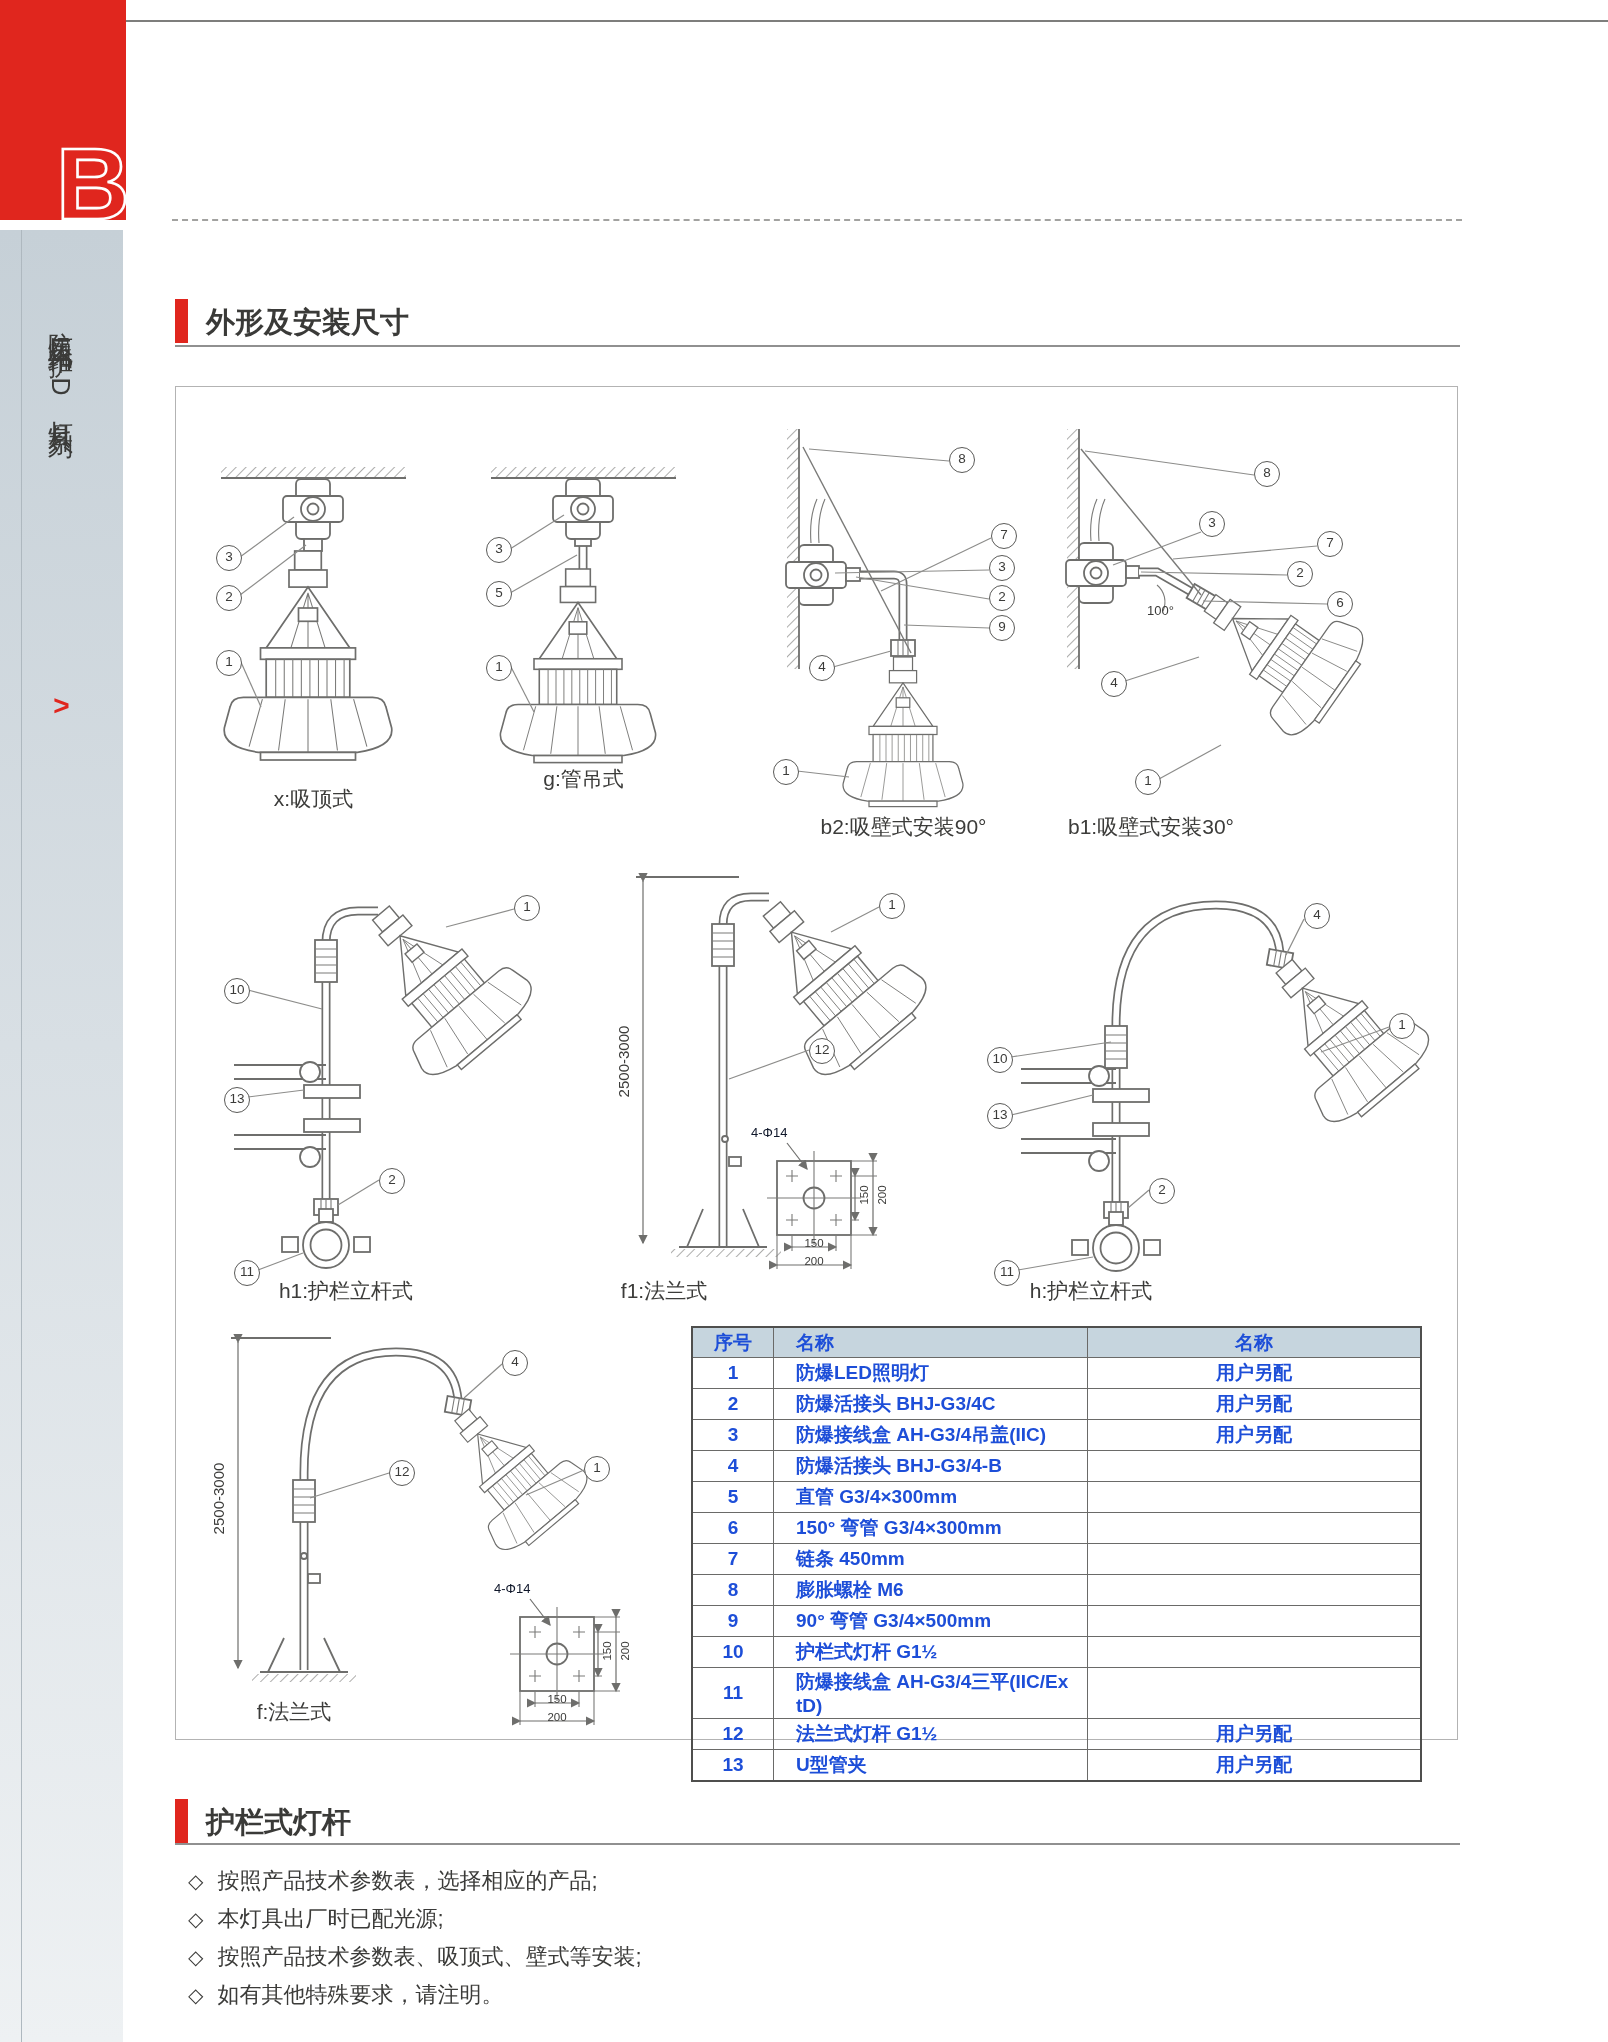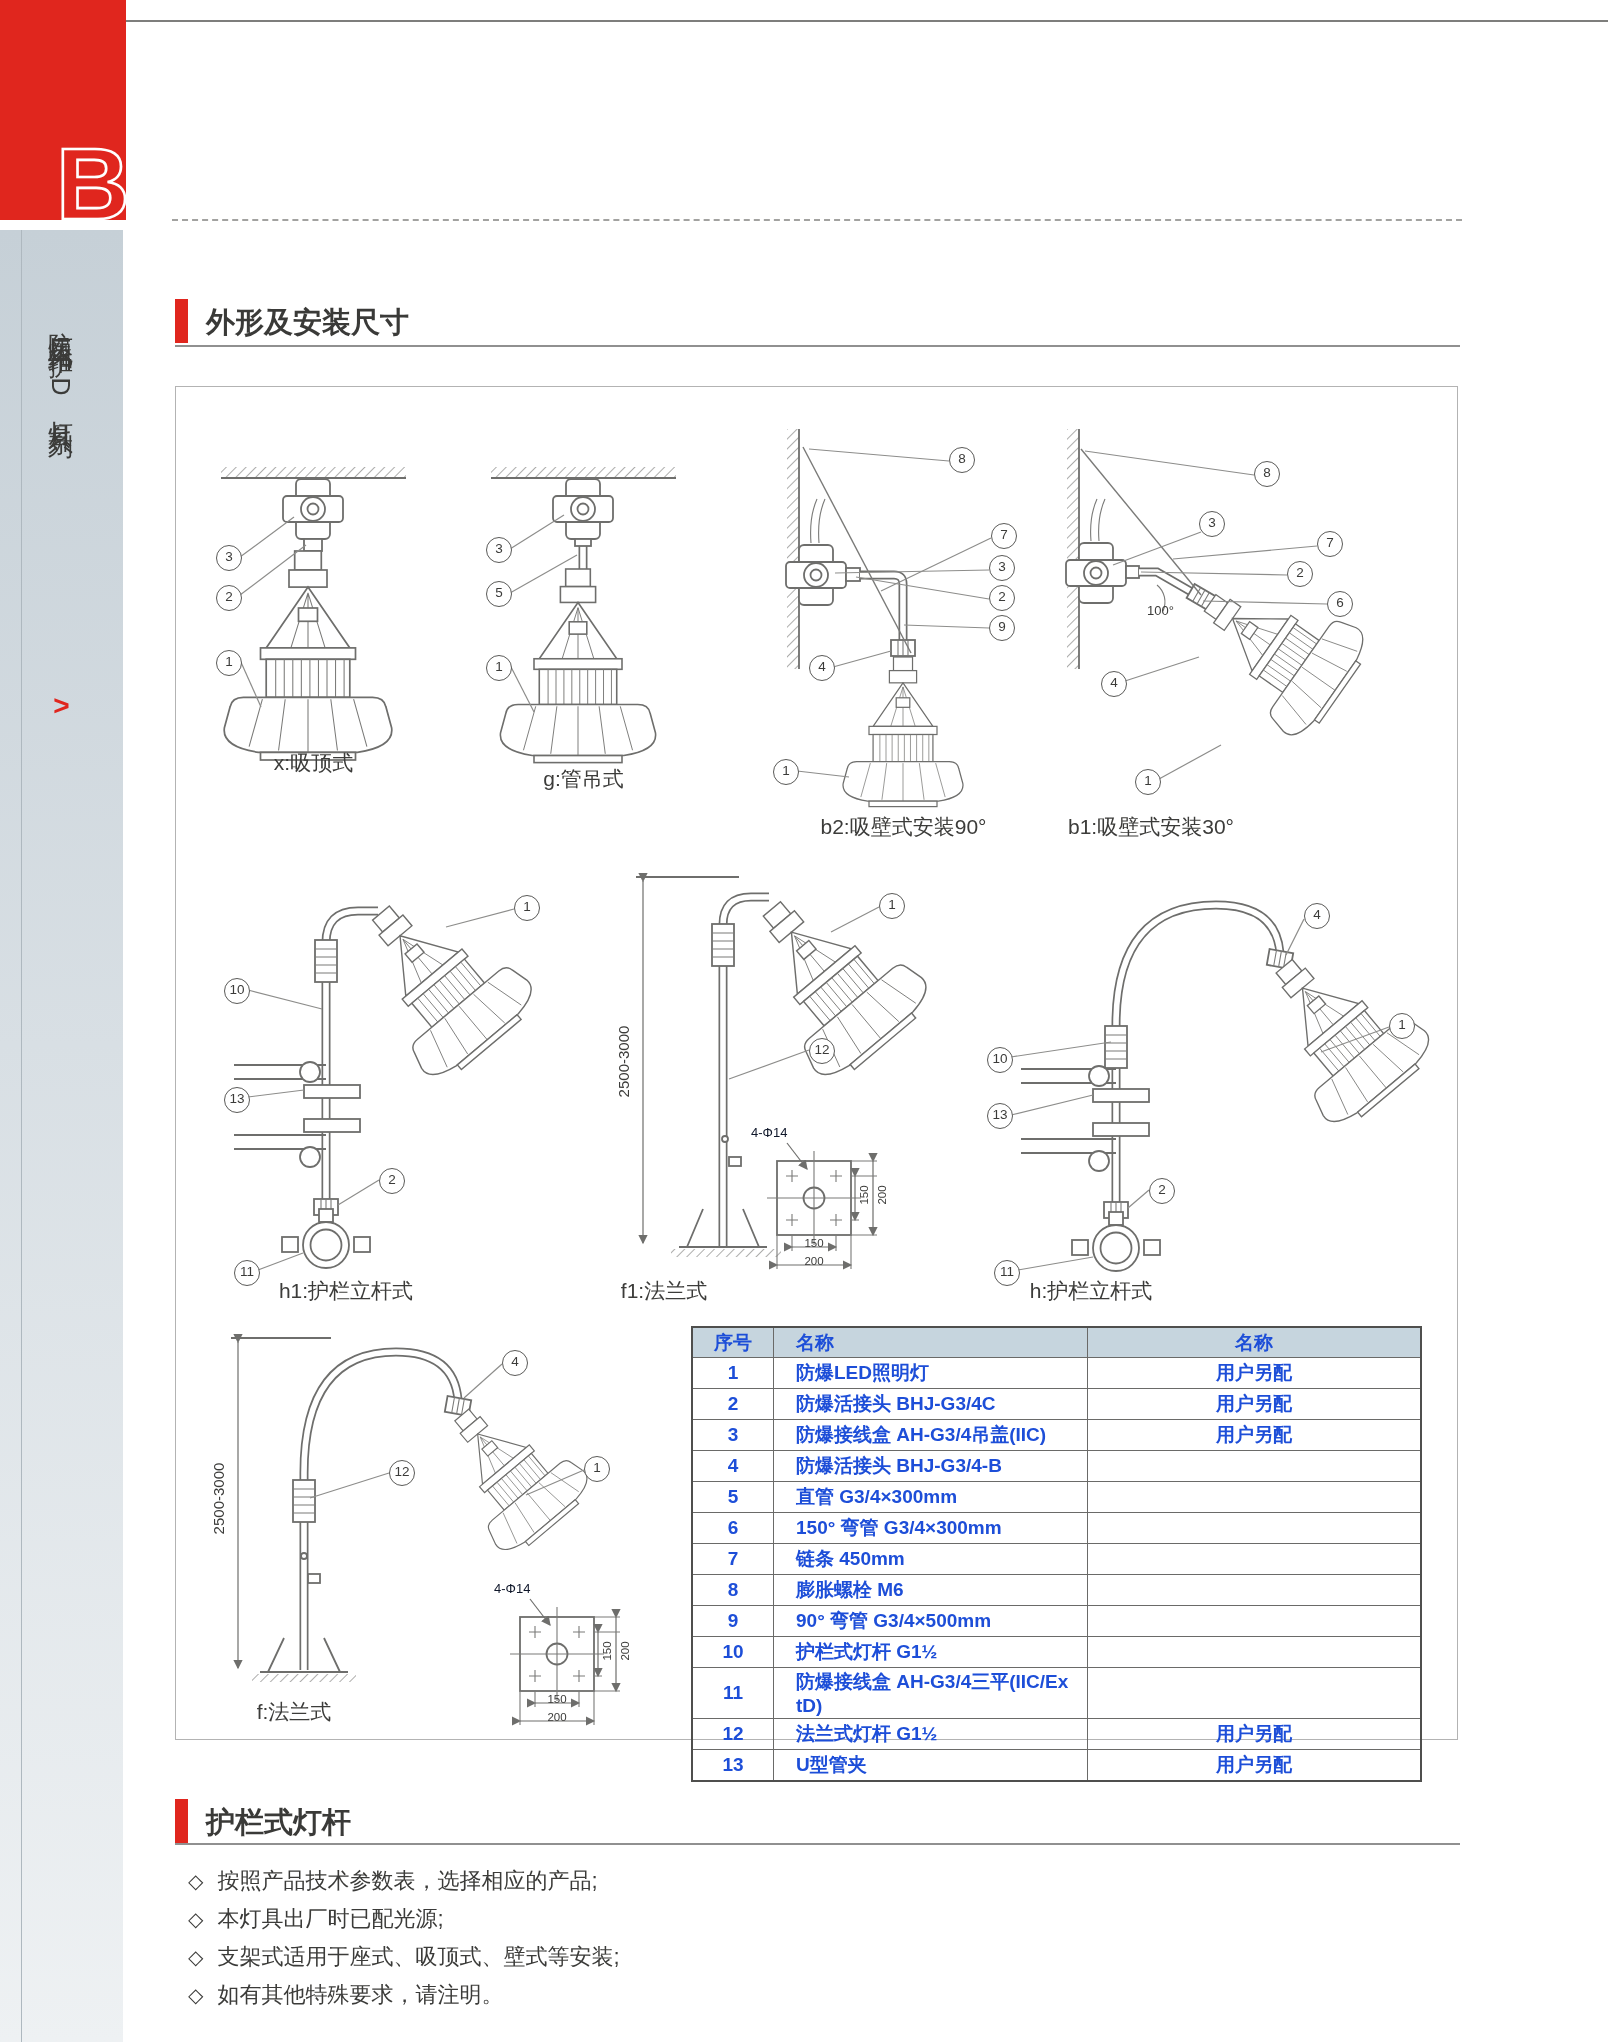--- a/index.html
+++ b/index.html
@@ -154,21 +154,21 @@
         <use href="#jbox" transform="translate(107,52)"></use>
         <rect class="s" x="98" y="82" width="18" height="12"></rect>
         <use href="#lamp" transform="translate(7,94) scale(0.95)"></use>
         <line class="ld" x1="34" y1="100" x2="88" y2="60"></line>
         <line class="ld" x1="34" y1="138" x2="100" y2="88"></line>
         <line class="ld" x1="34" y1="203" x2="55" y2="250"></line>
       </svg>
       <div class="co" style="left:10px; top:88px;">3</div>
       <div class="co" style="left:10px; top:128px;">2</div>
       <div class="co" style="left:10px; top:193px;">1</div>
-      <div class="figlabel" style="left:0; top:292px; width:215px;">x:吸顶式</div>
+      <div class="figlabel" style="left:0; top:328px; width:215px;">x:吸顶式</div>
     </div>
 
     <div class="fig" style="left:300px; top:70px; width:215px; height:345px;">
       <svg width="215" height="305">
         <rect class="hz" x="15" y="10" width="185" height="11"></rect>
         <line class="sn" x1="15" y1="21" x2="200" y2="21"></line>
         <use href="#jbox" transform="translate(107,52)"></use>
         <path class="po" d="M107,84 V112"></path>
           <path class="pi" d="M107,84 V112"></path>
         <rect class="s" x="99" y="82" width="16" height="7"></rect>
@@ -485,21 +485,21 @@
       <div class="note">
         <span class="diamond">◇</span>
         <span>按照产品技术参数表，选择相应的产品;</span>
       </div>
       <div class="note">
         <span class="diamond">◇</span>
         <span>本灯具出厂时已配光源;</span>
       </div>
       <div class="note">
         <span class="diamond">◇</span>
-        <span>支架式适用于座式、吸顶式、壁式等安装;</span>
+        <span>按照产品技术参数表、吸顶式、壁式等安装;</span>
       </div>
       <div class="note">
         <span class="diamond">◇</span>
         <span>如有其他特殊要求，请注明。</span>
       </div>
     </div>
 
 </div>
 
 </body></html>

